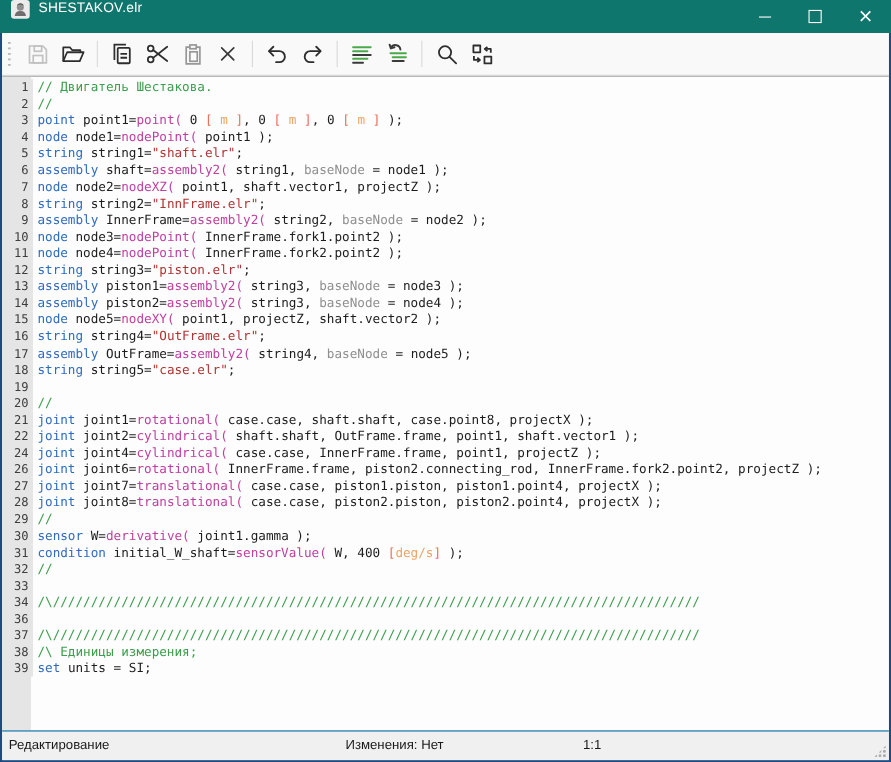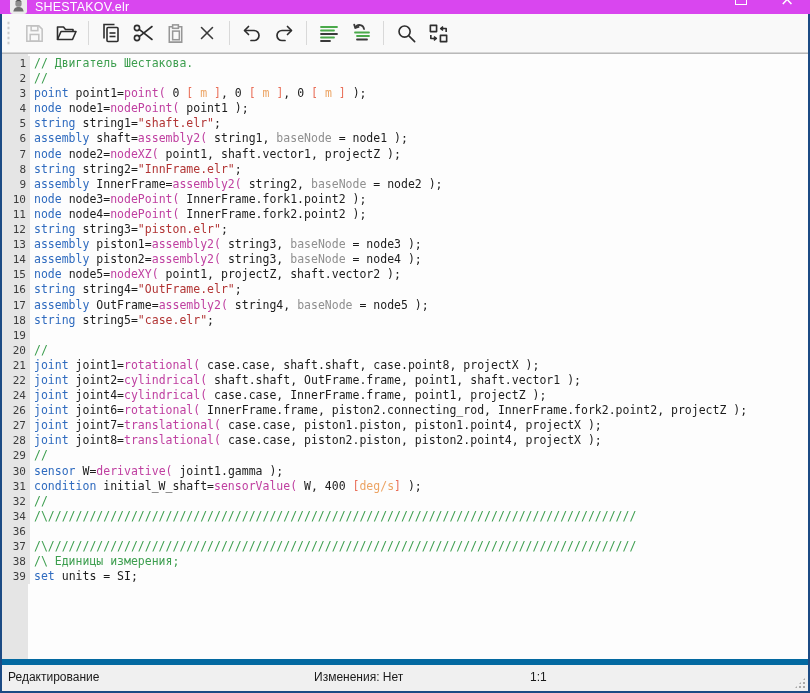--- a/index.html
+++ b/index.html
@@ -1,20 +1,20 @@
 <!DOCTYPE html>
 <html><head>
 <meta charset="utf-8">
 <style>
   html,body{margin:0;padding:0;background:#fff;}
   .window{width:810px;height:693px;box-sizing:border-box;display:flex;flex-direction:column;
           border-left:2px solid #1c4b84;border-right:2px solid #1c4b84;border-bottom:2px solid #1c4b84;
           font-family:"Liberation Sans",sans-serif;}
   
-  .titlebar{height:14px;background:#d946ef;display:flex;align-items:flex-end;flex:0 0 auto;margin:0 -2px;}
+  .titlebar{height:30px;background:#0f766e;display:flex;align-items:flex-start;flex:0 0 auto;margin:0 -2px;}
   .app-icon{width:17px;height:17px;margin:0 8px 0 10px;border-radius:3px;background:#ececec;
             display:flex;align-items:center;justify-content:center;overflow:hidden;}
   .title-text{color:#ffffff;font-size:12.5px;letter-spacing:.2px;}
   .tb-spacer{flex:1;}
   .win-btn{width:46px;height:30px;display:flex;align-items:center;justify-content:center;color:#fff;}
   .glyph-min{width:11px;height:1px;background:#fff;}
   .glyph-max{width:10px;height:10px;border:1px solid #fff;}
   .glyph-close{font-size:17px;line-height:17px;color:#fff;font-family:"DejaVu Sans",sans-serif;}
   
   .toolbar{height:38px;background:#f9f9f9;border-bottom:1px solid #d6d6d6;display:flex;align-items:center;flex:0 0 auto;}
@@ -26,21 +26,21 @@
   
   .editor{flex:1 1 auto;position:relative;border-top:1px solid #b9b9b9;overflow:hidden;
           background:linear-gradient(to right,#e5e5e5 0,#e5e5e5 26px,#fdfdfd 26px);}
   .code-lines{position:absolute;top:2px;left:0;right:0;}
   .row{display:flex;height:15.1px;line-height:15.1px;font-family:"DejaVu Sans Mono",monospace;font-size:11.5px;white-space:pre;}
   .ln{flex:0 0 24px;text-align:right;padding-right:4px;color:#3d3d3d;font-size:11px;background:#e5e5e5;}
   .code{padding-left:4px;color:#1c1c1c;}
   .tk-kw{color:#2f6bbf}.tk-fn{color:#bf3fa0}.tk-str{color:#b13434}.tk-cm{color:#3c9e4e}
   .tk-ub{color:#e9705a}.tk-un{color:#eca464}.tk-pm{color:#8f8f8f}.tk-pl{color:#1c1c1c}
   
-  .statusbar{height:26px;background:#f0f0f0;border-top:6px solid #0369a1;position:relative;flex:0 0 auto;font-size:12px;color:#1a1a1a;}
+  .statusbar{height:26px;background:#f0f0f0;border-top:1px solid #0369a1;position:relative;flex:0 0 auto;font-size:12px;color:#1a1a1a;}
   .st-mode{position:absolute;left:6px;top:5px;}
   .st-changes{position:absolute;left:312px;top:5px;text-align:right;}
   .st-cursor{position:absolute;left:528px;top:5px;}
   .resize-grip{position:absolute;right:2px;bottom:2px;width:12px;height:12px;
         background-image:radial-gradient(circle,#a9a9a9 1.1px,transparent 1.3px);
         background-size:4px 4px;background-position:bottom right;
         clip-path:polygon(100% 0,100% 100%,0 100%);}
   svg{display:block;}
 </style>
 </head>
@@ -199,20 +199,21 @@
         <div class="row"><span class="ln">21</span><span class="code"><span class="tk-kw">joint</span><span class="tk-pl"> joint1=</span><span class="tk-fn">rotational(</span><span class="tk-pl"> case.case, shaft.shaft, case.point8, projectX );</span></span></div>
         <div class="row"><span class="ln">22</span><span class="code"><span class="tk-kw">joint</span><span class="tk-pl"> joint2=</span><span class="tk-fn">cylindrical(</span><span class="tk-pl"> shaft.shaft, OutFrame.frame, point1, shaft.vector1 );</span></span></div>
         <div class="row"><span class="ln">24</span><span class="code"><span class="tk-kw">joint</span><span class="tk-pl"> joint4=</span><span class="tk-fn">cylindrical(</span><span class="tk-pl"> case.case, InnerFrame.frame, point1, projectZ );</span></span></div>
         <div class="row"><span class="ln">26</span><span class="code"><span class="tk-kw">joint</span><span class="tk-pl"> joint6=</span><span class="tk-fn">rotational(</span><span class="tk-pl"> InnerFrame.frame, piston2.connecting_rod, InnerFrame.fork2.point2, projectZ );</span></span></div>
         <div class="row"><span class="ln">27</span><span class="code"><span class="tk-kw">joint</span><span class="tk-pl"> joint7=</span><span class="tk-fn">translational(</span><span class="tk-pl"> case.case, piston1.piston, piston1.point4, projectX );</span></span></div>
         <div class="row"><span class="ln">28</span><span class="code"><span class="tk-kw">joint</span><span class="tk-pl"> joint8=</span><span class="tk-fn">translational(</span><span class="tk-pl"> case.case, piston2.piston, piston2.point4, projectX );</span></span></div>
         <div class="row"><span class="ln">29</span><span class="code"><span class="tk-cm">//</span></span></div>
         <div class="row"><span class="ln">30</span><span class="code"><span class="tk-kw">sensor</span><span class="tk-pl"> W=</span><span class="tk-fn">derivative(</span><span class="tk-pl"> joint1.gamma );</span></span></div>
         <div class="row"><span class="ln">31</span><span class="code"><span class="tk-kw">condition</span><span class="tk-pl"> initial_W_shaft=</span><span class="tk-fn">sensorValue(</span><span class="tk-pl"> W, 400 </span><span class="tk-ub">[</span><span class="tk-un">deg/s</span><span class="tk-ub">]</span><span class="tk-pl"> );</span></span></div>
         <div class="row"><span class="ln">32</span><span class="code"><span class="tk-cm">//</span></span></div>
+        <div class="row"><span class="ln">33</span><span class="code"></span></div>
         <div class="row"><span class="ln">34</span><span class="code"><span class="tk-cm">/\/////////////////////////////////////////////////////////////////////////////////////</span></span></div>
         <div class="row"><span class="ln">36</span><span class="code"></span></div>
         <div class="row"><span class="ln">37</span><span class="code"><span class="tk-cm">/\/////////////////////////////////////////////////////////////////////////////////////</span></span></div>
         <div class="row"><span class="ln">38</span><span class="code"><span class="tk-cm">/\ Единицы измерения;</span></span></div>
         <div class="row"><span class="ln">39</span><span class="code"><span class="tk-kw">set</span><span class="tk-pl"> units = SI;</span></span></div>
       </div>
   </div>
 
   <div class="statusbar">
     <span class="st-mode">Редактирование</span>

